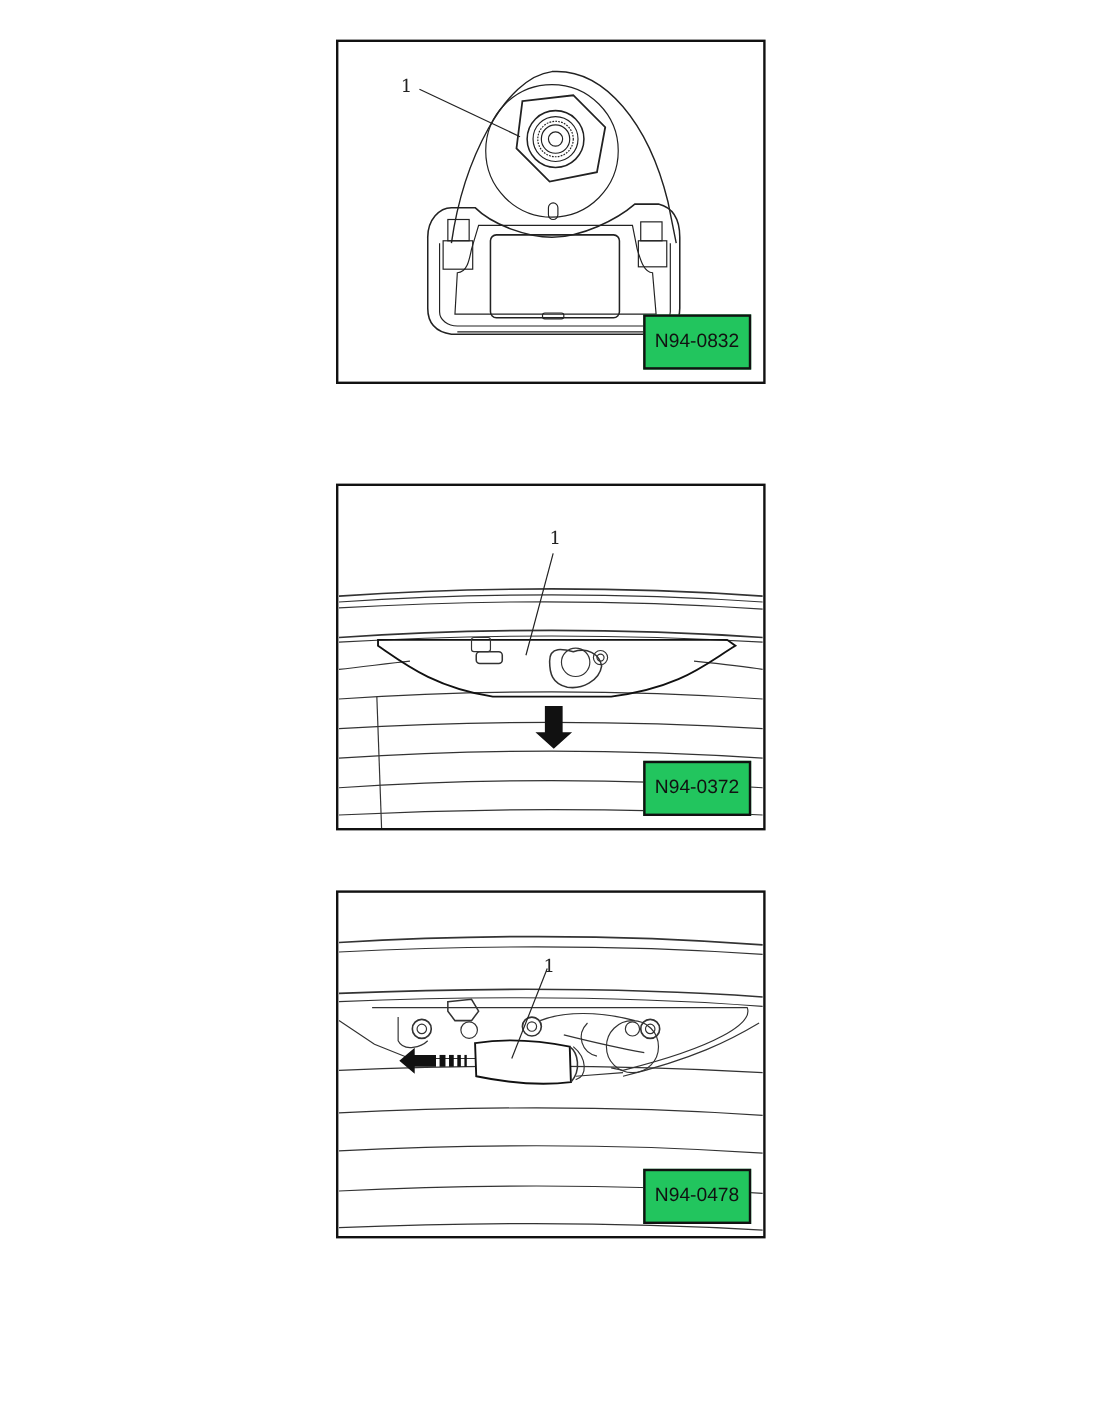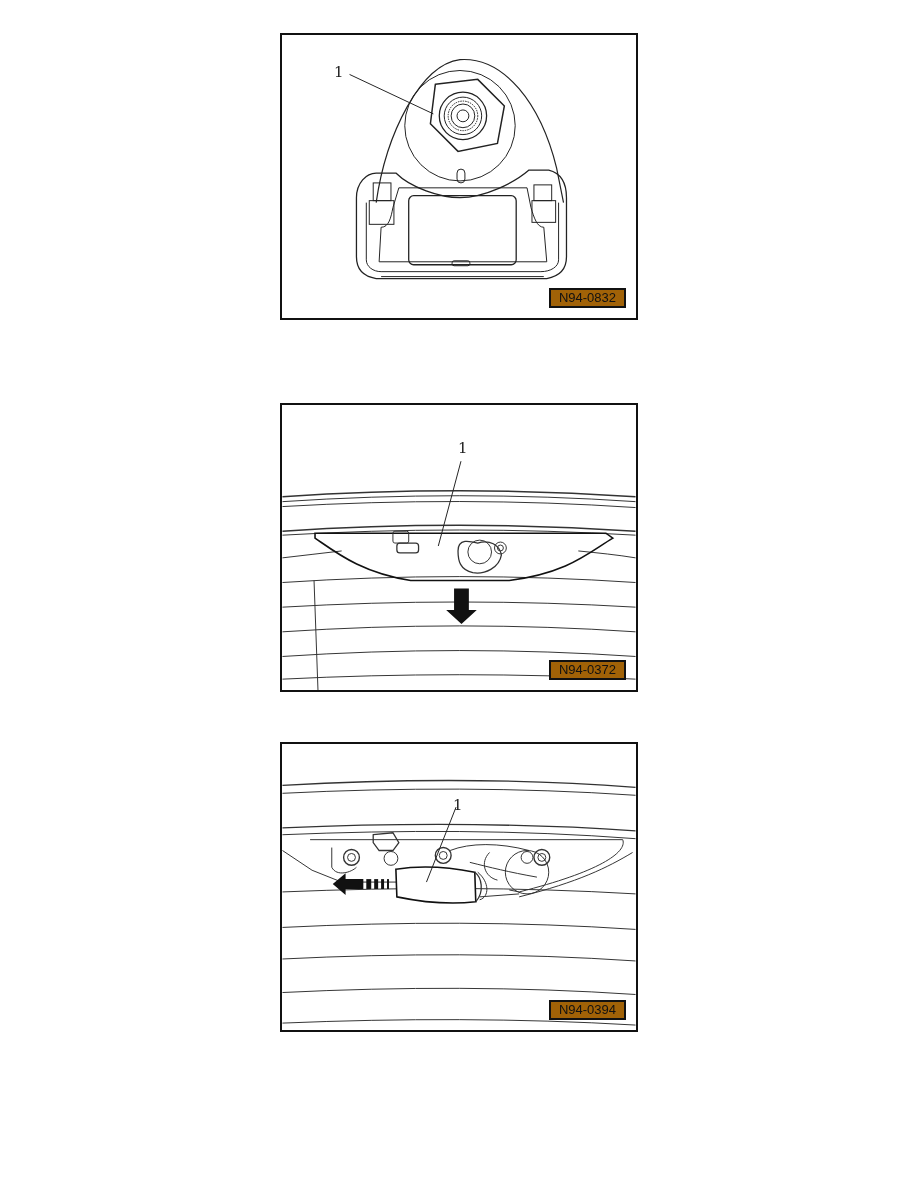--- a/index.html
+++ b/index.html
@@ -7,22 +7,22 @@
            font-family: "Liberation Sans", sans-serif; }
     .figure { position: absolute; left: 280px; width: 358px; border: 2px solid #111;
               box-sizing: border-box; background: #fff; overflow: hidden; }
     #fig1 { top: 33px; height: 287px; }
     #fig2 { top: 403px; height: 289px; }
     #fig3 { top: 742px; height: 290px; }
     .figure svg { position: absolute; left: 0; top: 0; width: 100%; height: 100%; }
     .callout { position: absolute; font-family: "DejaVu Serif", serif; font-size: 15px;
                color: #222; line-height: 1; }
     .fig-id { position: absolute; right: 10px; bottom: 10px; border: 2px solid #111;
-              background: #a16207; font-family: "Liberation Sans", sans-serif; font-size: 13px;
-              color: #111; padding: 1px 8px; line-height: 14px; }
+              background: #22c55e; font-family: "Liberation Sans", sans-serif; font-size: 16px;
+              color: #111; padding: 14px 8px; line-height: 14px; }
   </style>
 </head>
 <body>
 
 <div class="figure" id="fig1">
   <svg viewBox="0 0 358 287">
     <g fill="none" stroke="#222" stroke-width="1">
 
       <path d="M95 170 C 105 100, 140 30, 180 25 C 225 22, 262 70, 278 135 L 285 170" stroke-width="1.2"></path>
 
@@ -138,14 +138,14 @@
 
     <line x1="176" y1="64" x2="146" y2="140" stroke="#222" stroke-width="1"></line>
 
     <polygon points="51,142 64,131 64,137 82,137 82,147 64,147 64,153" fill="#111"></polygon>
     <rect x="85" y="137" width="5" height="10" fill="#111"></rect>
     <rect x="93" y="137" width="4" height="10" fill="#111"></rect>
     <rect x="100" y="137" width="3" height="10" fill="#111"></rect>
     <rect x="106" y="137" width="2" height="10" fill="#111"></rect>
   </svg>
   <span class="callout" style="left:171px; top:54px;">1</span>
-  <span class="fig-id">N94-0394</span>
+  <span class="fig-id">N94-0478</span>
 </div>
 
 </body></html>

